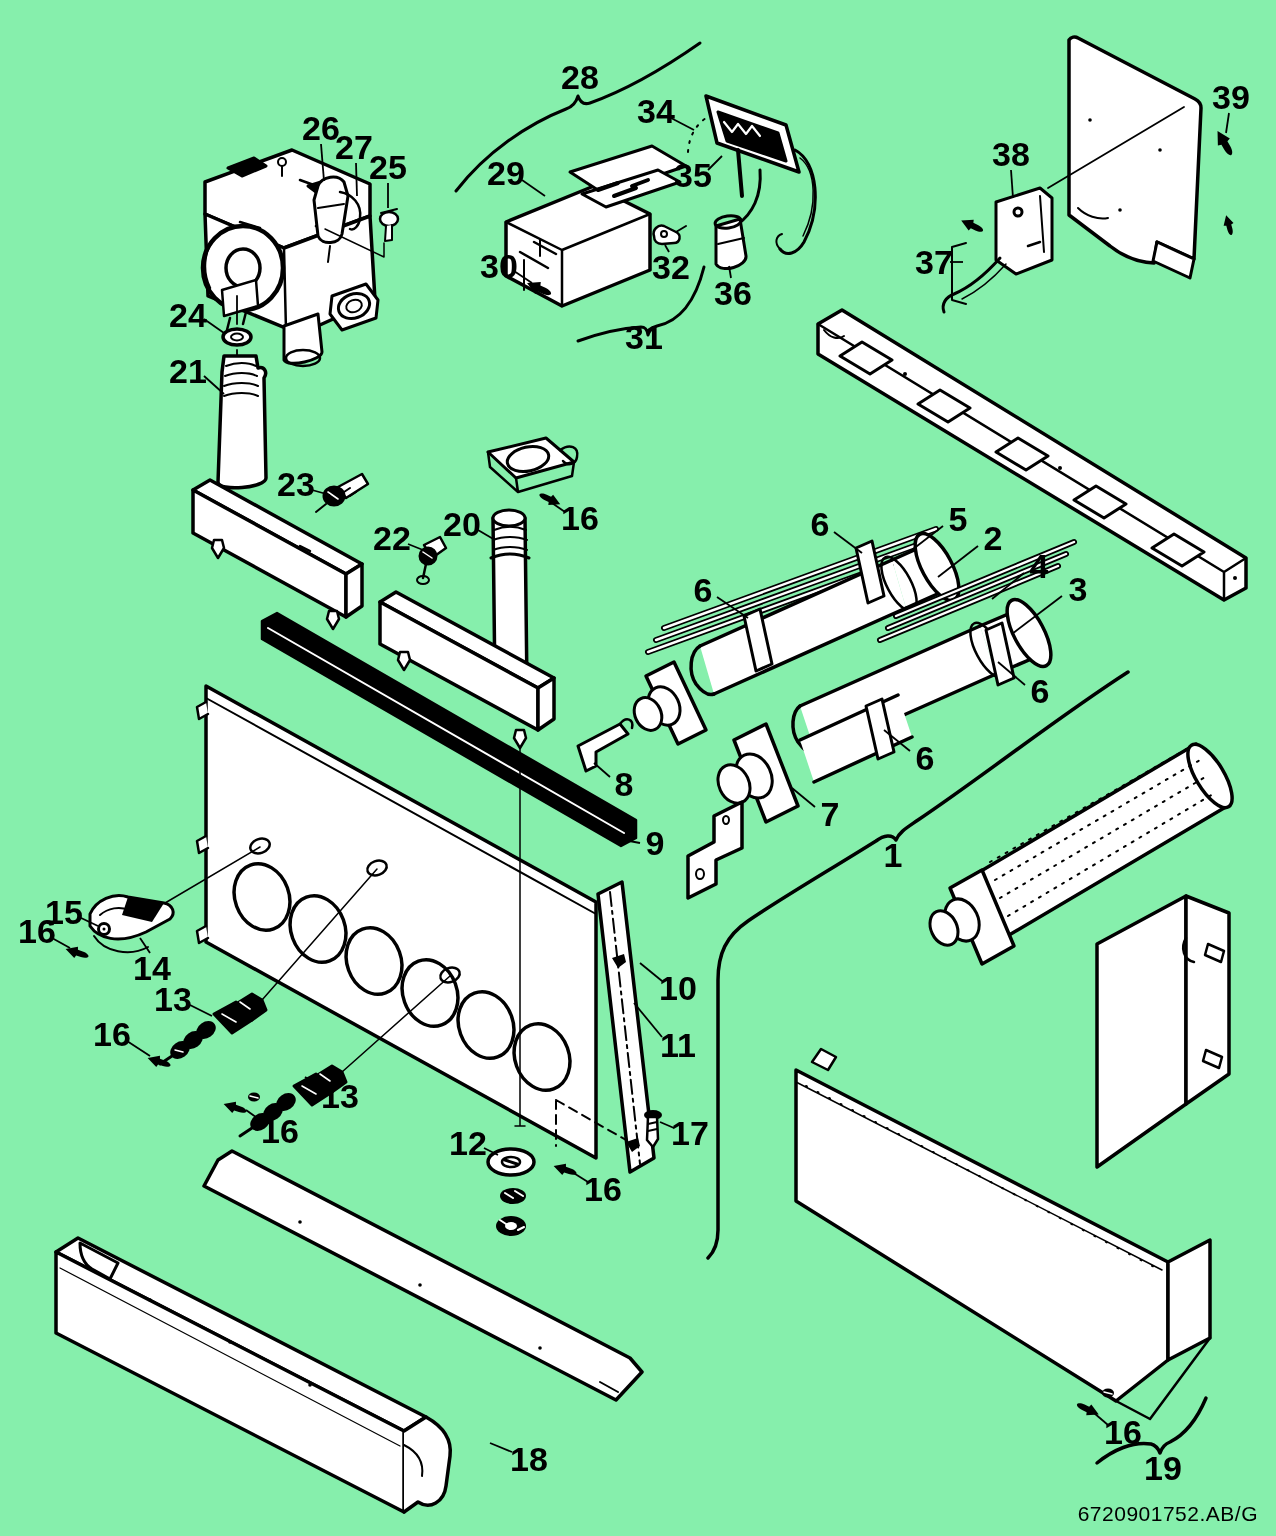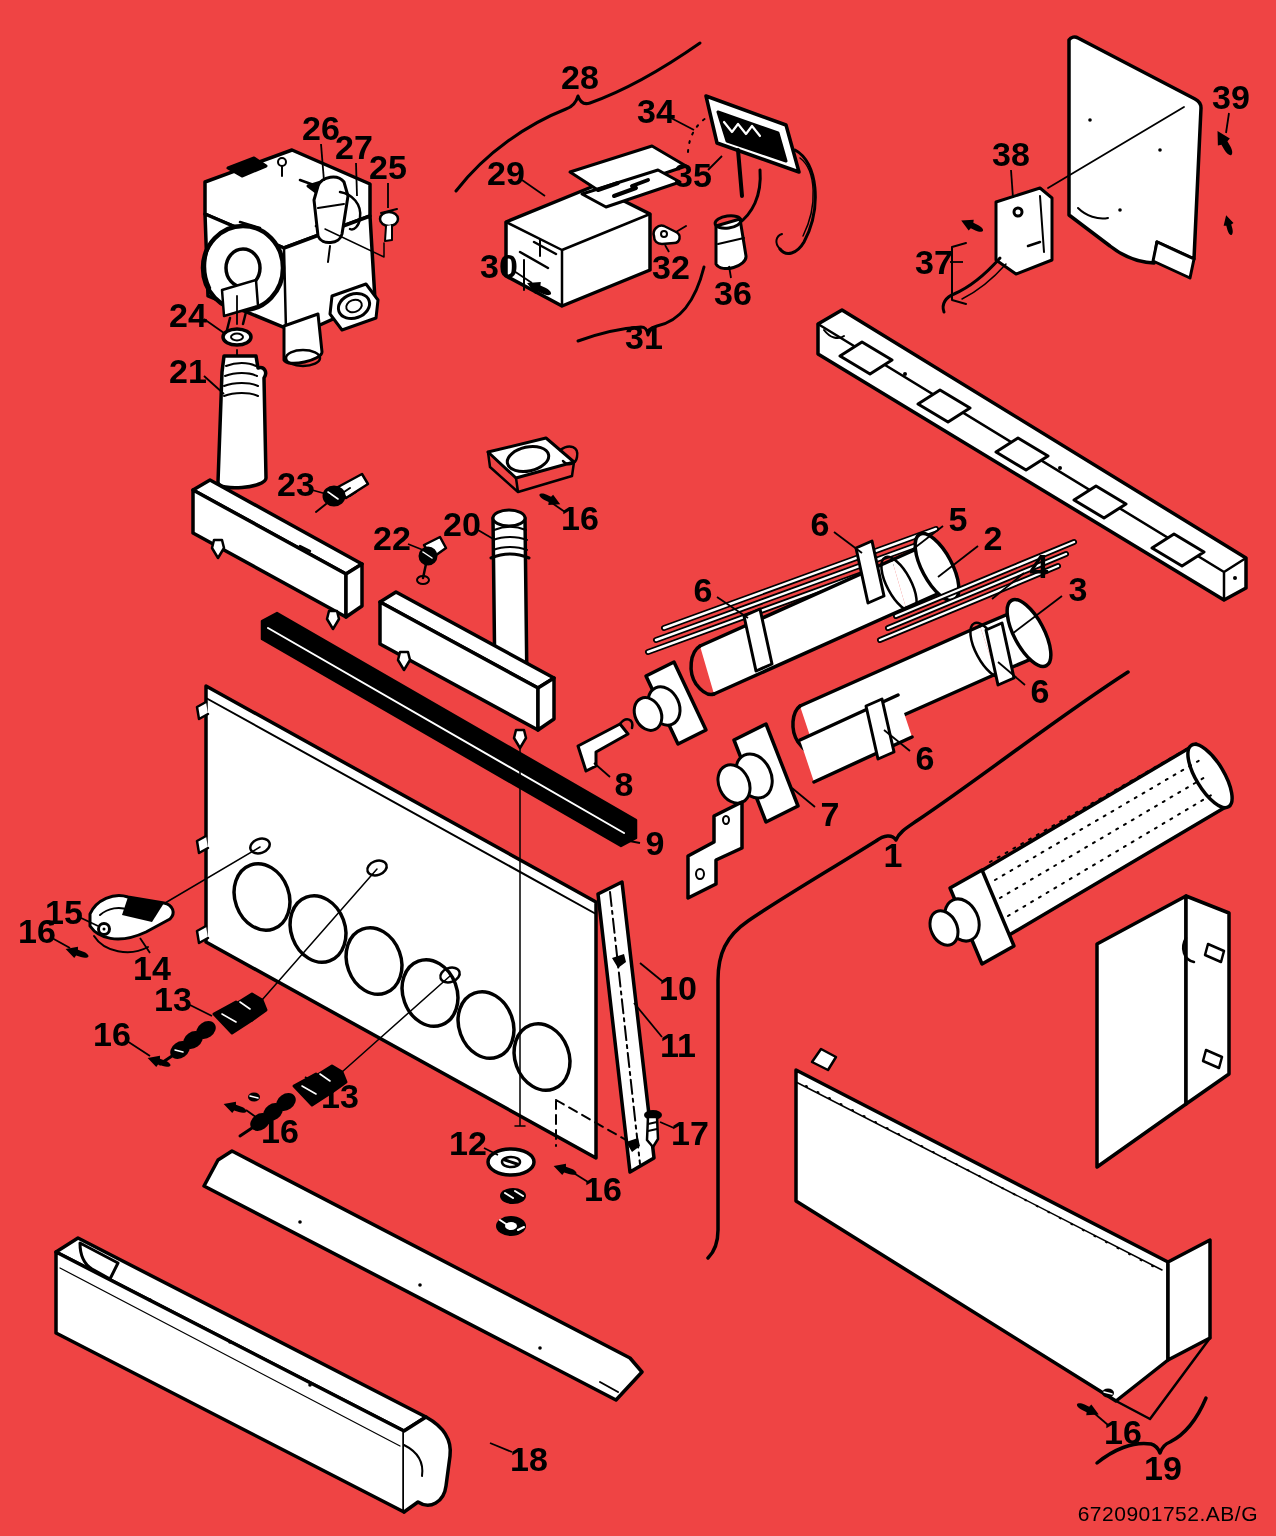--- a/index.html
+++ b/index.html
@@ -1,16 +1,16 @@
 <!DOCTYPE html>
 <html><head>
 <meta charset="utf-8">
 <style>
   html,body{margin:0;padding:0;background:#fff;}
-  .page{position:relative;width:1276px;height:1536px;background:#ef4444;overflow:hidden;}
+  .page{position:relative;width:1276px;height:1536px;background:#86efac;overflow:hidden;}
   svg{position:absolute;left:0;top:0;}
   svg text{font-family:"Liberation Sans","DejaVu Sans",sans-serif;font-weight:bold;font-size:34px;fill:#000;text-anchor:middle;}
   svg text.doc-code{font-weight:normal;font-size:21px;text-anchor:end;letter-spacing:0.5px;}
   [data-name="leader-lines"] line{stroke:#000;stroke-width:1.8;}
   .pipe-outer{stroke:#000;stroke-width:6;fill:none;}
   .pipe-inner{stroke:#fff;stroke-width:2.4;fill:none;}
   .dotline{stroke:#000;stroke-width:2;fill:none;stroke-dasharray:2 7;}
 </style>
 </head>
 <body>

